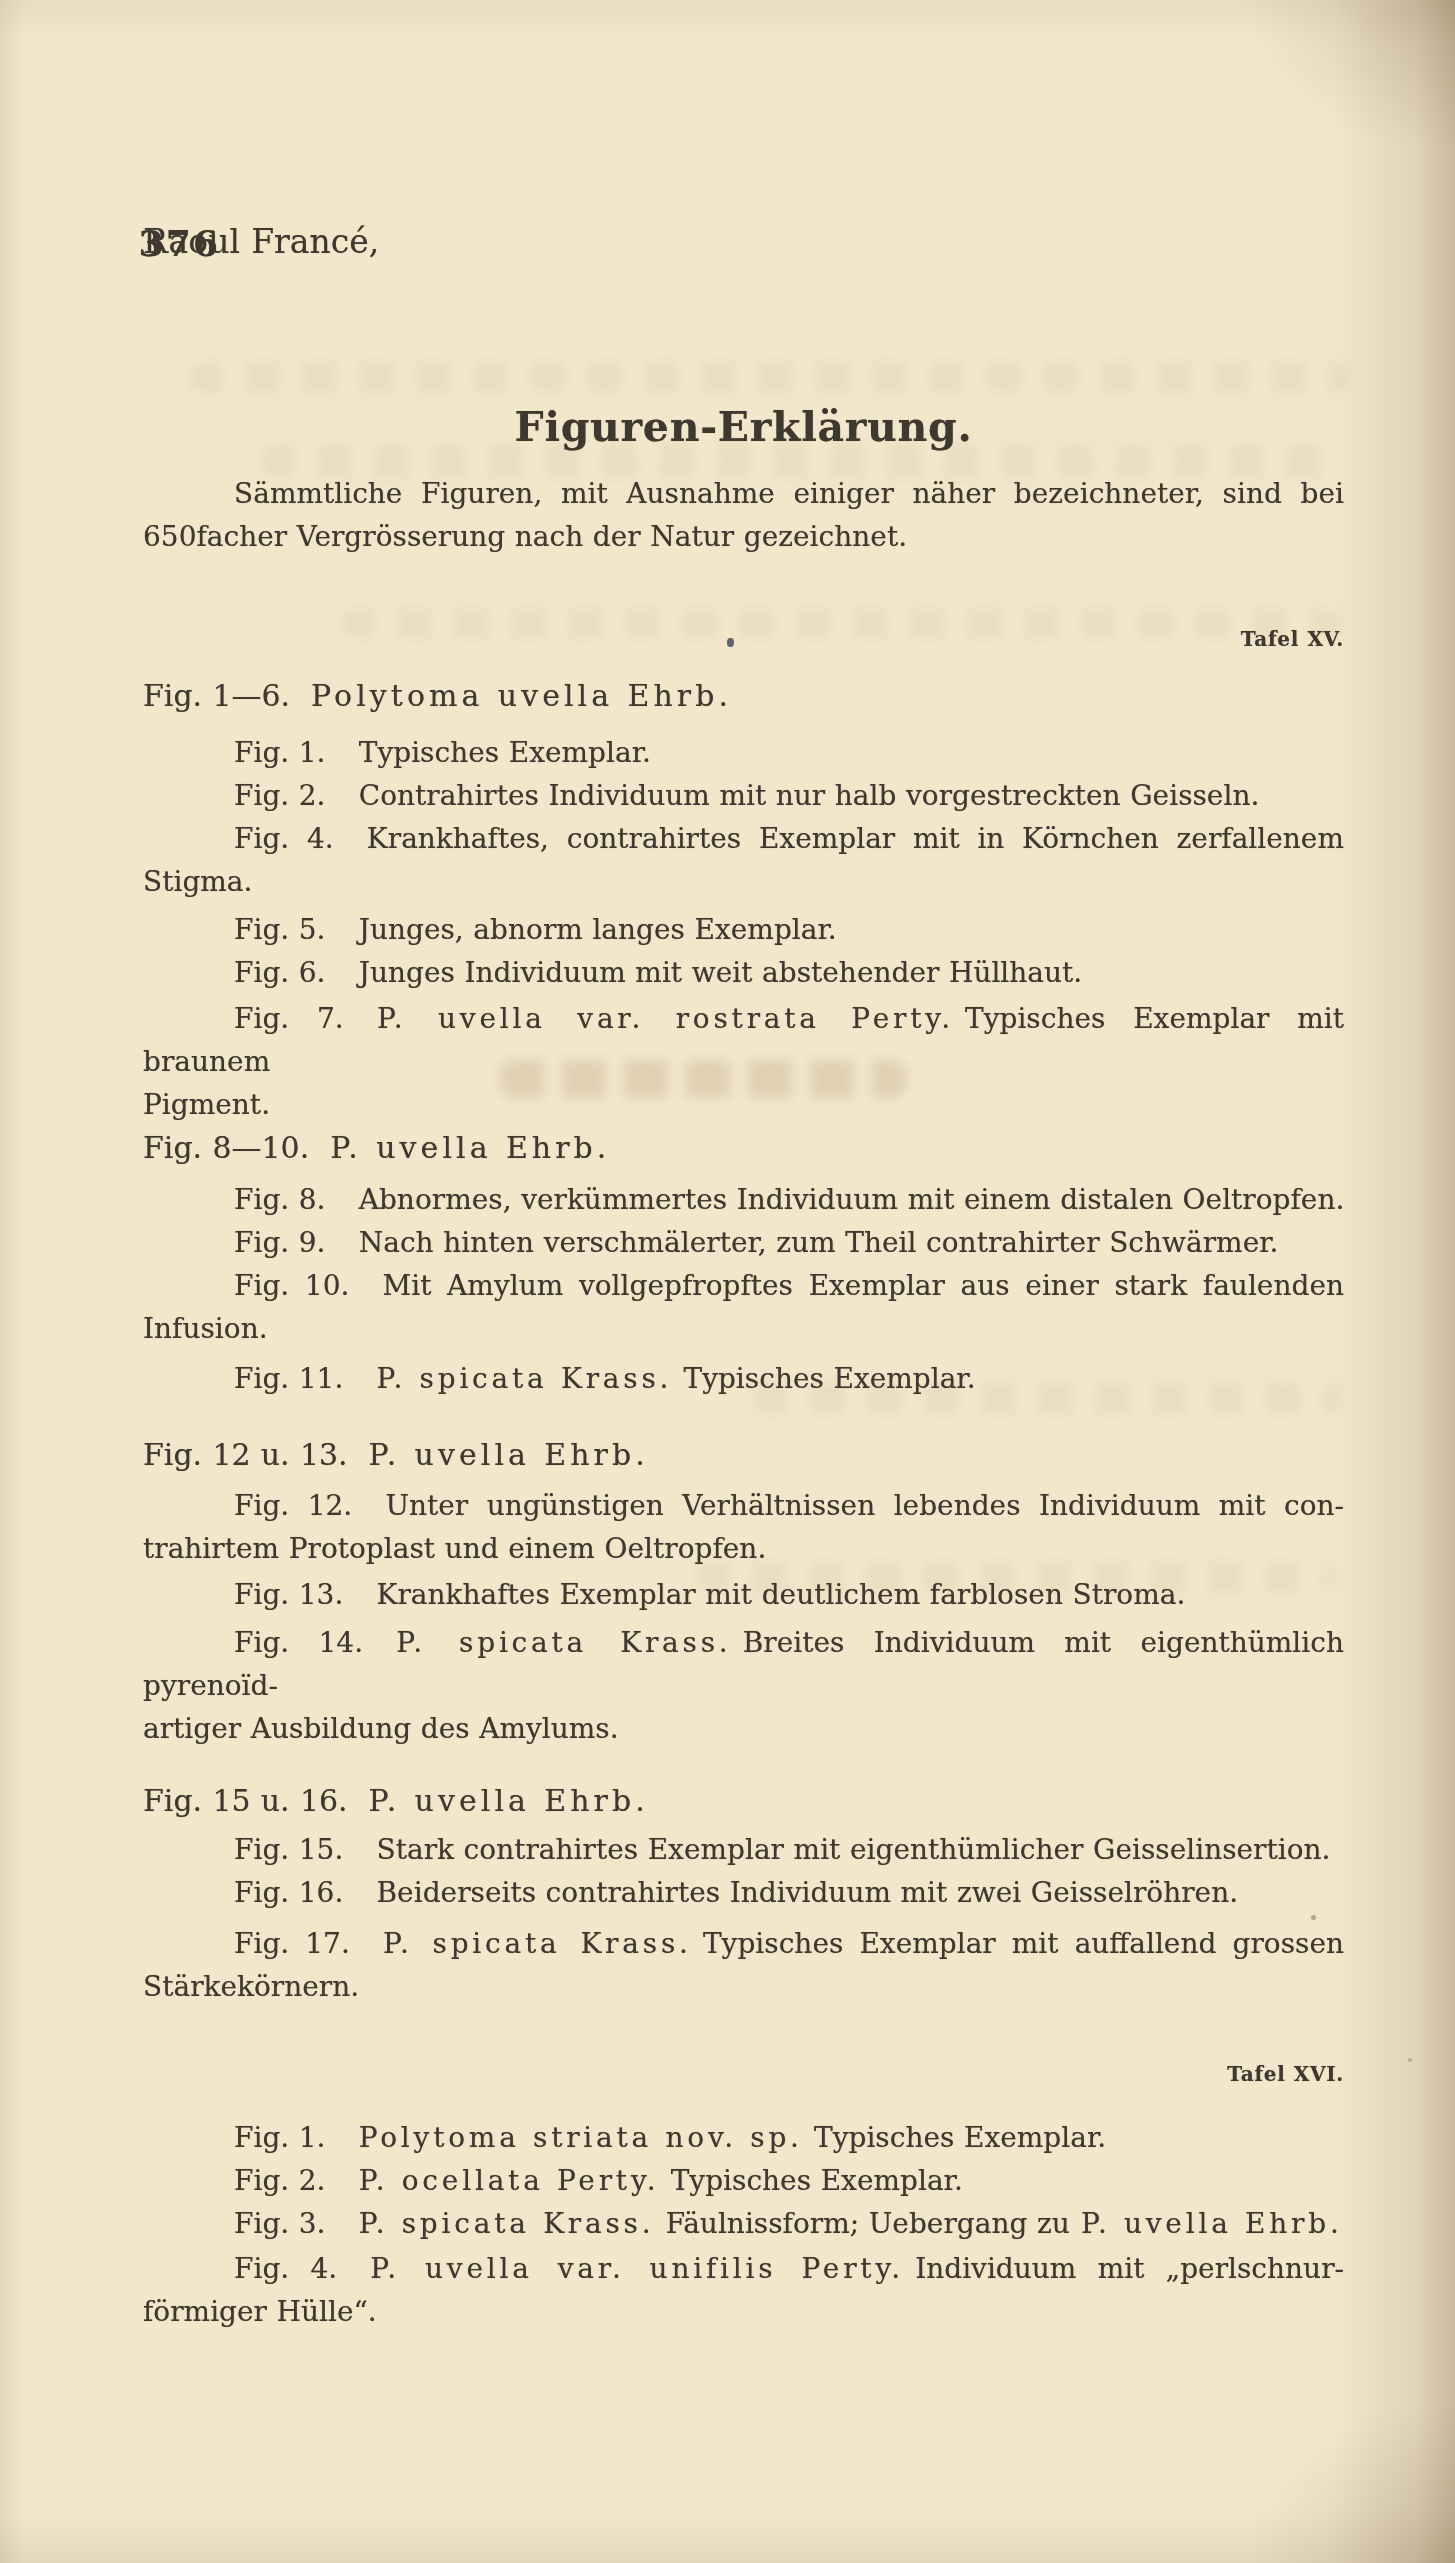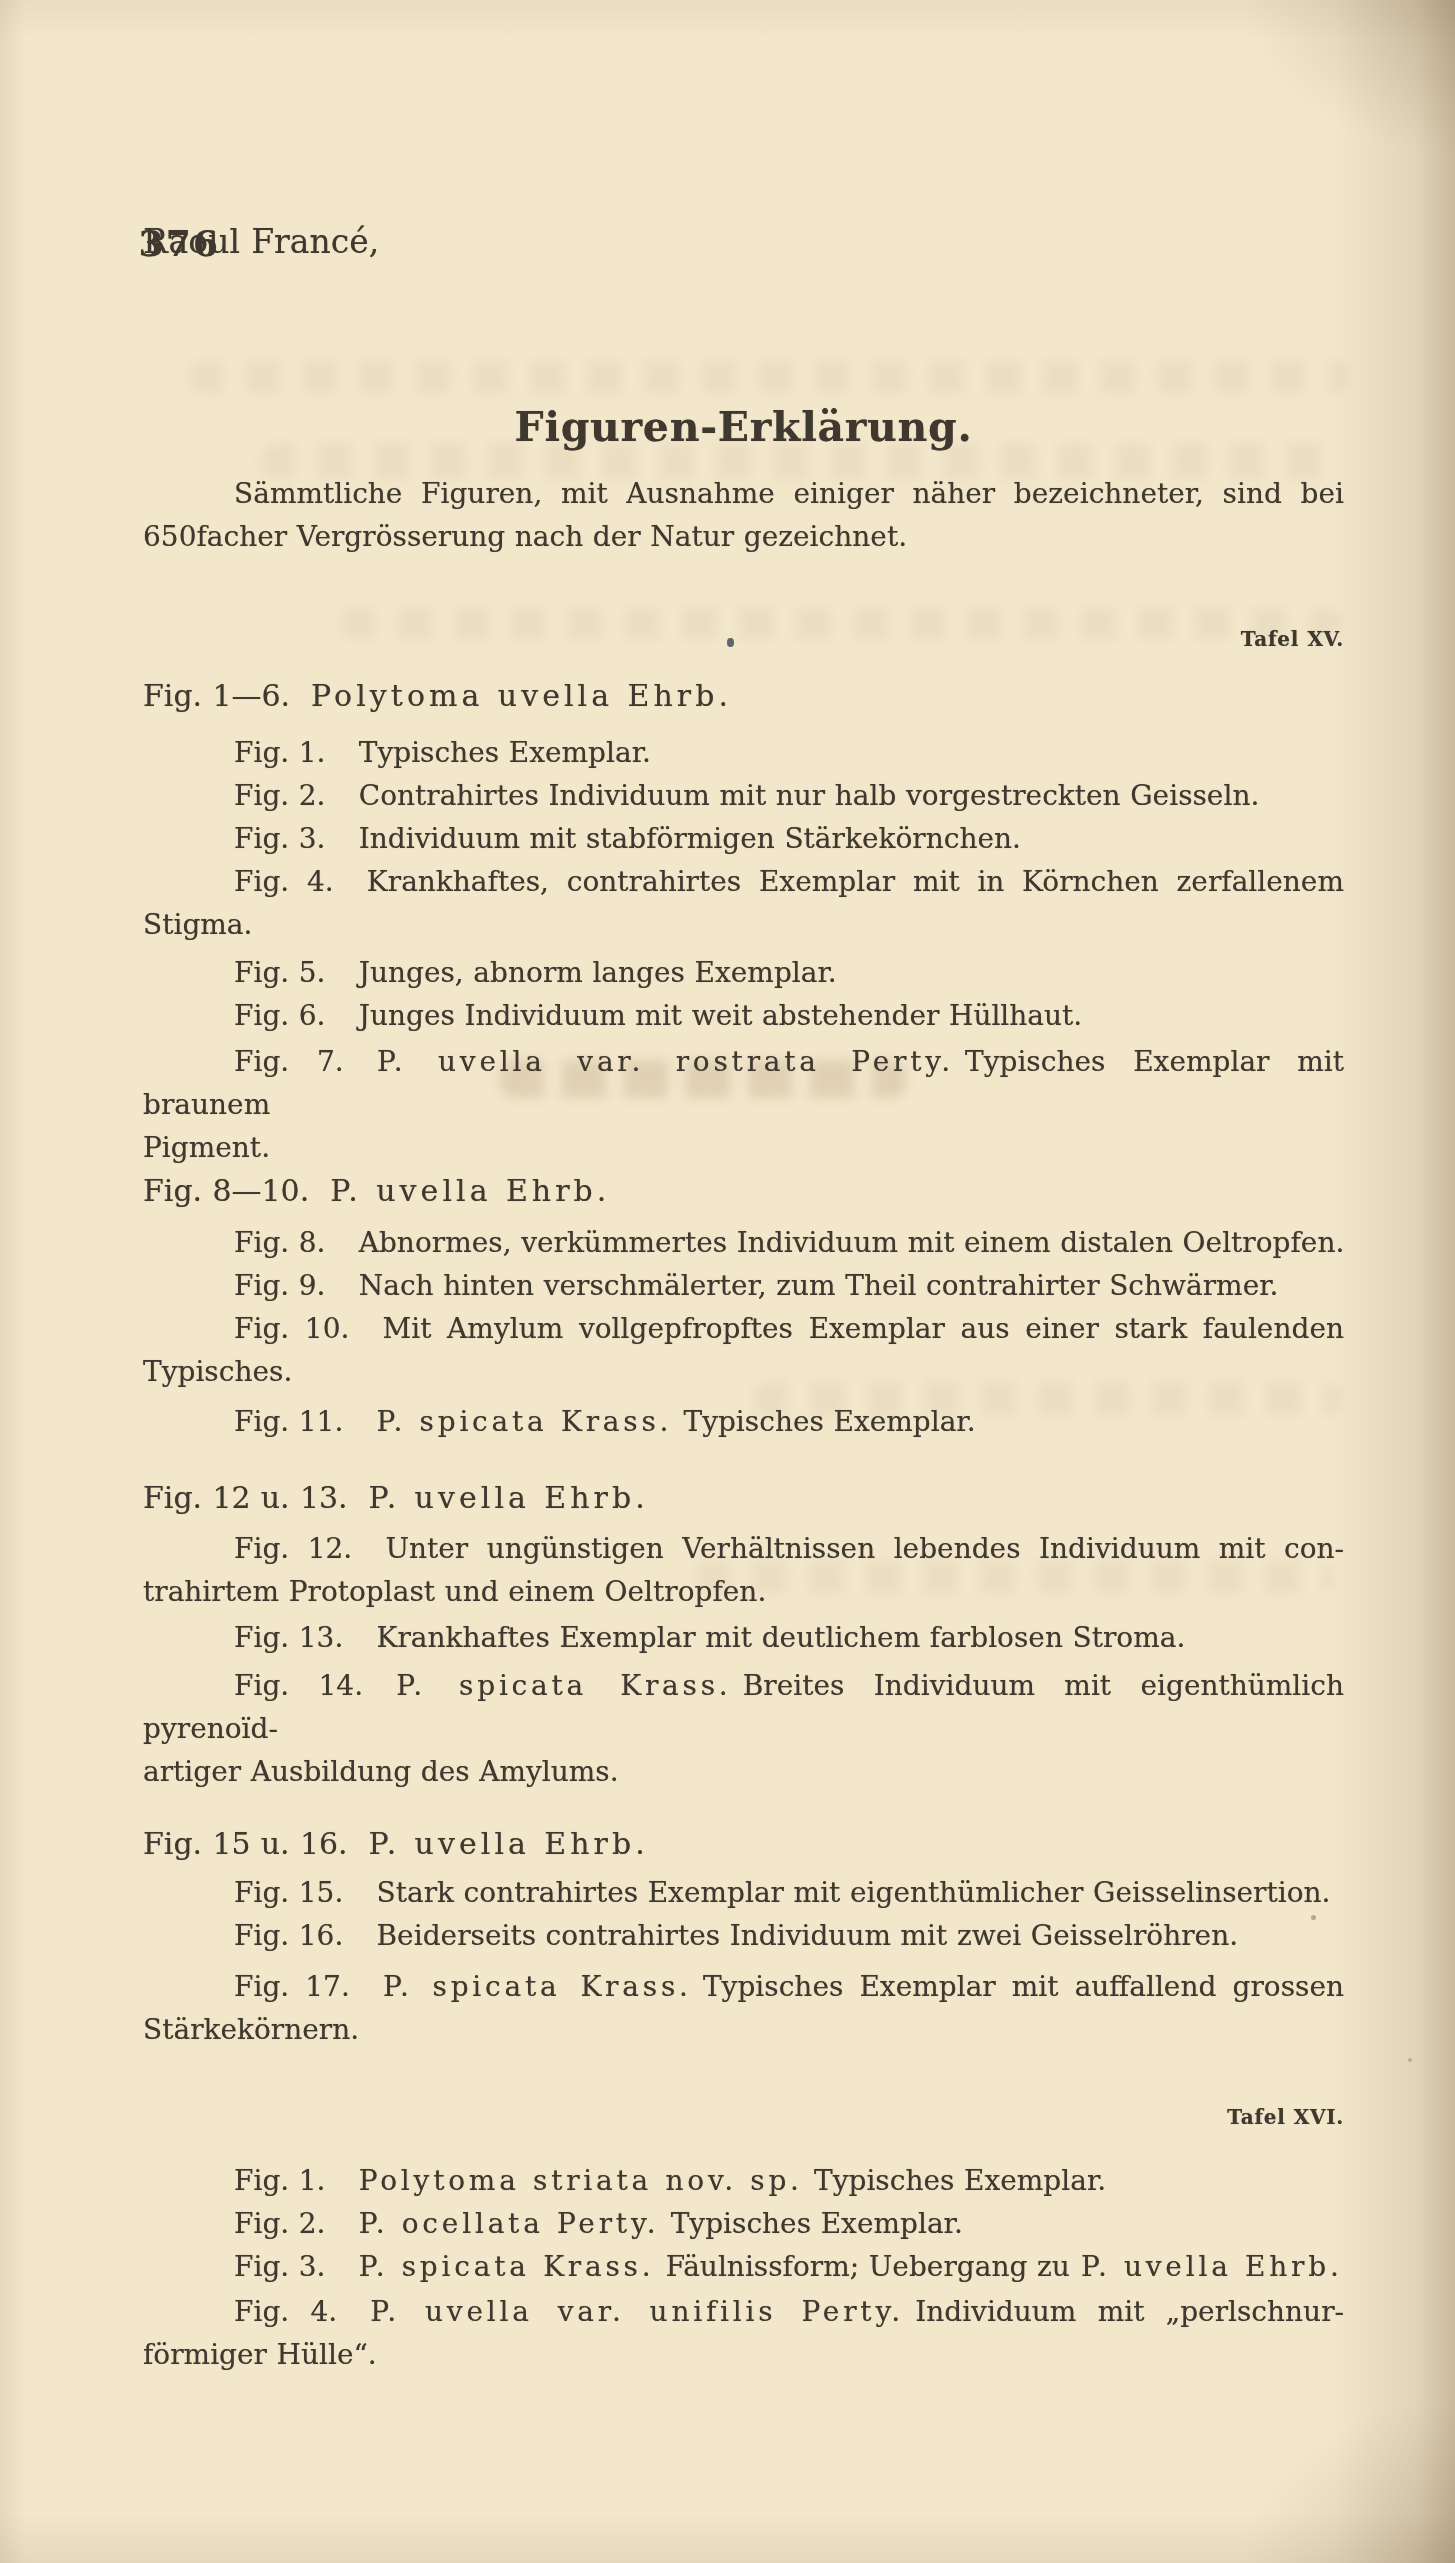--- a/index.html
+++ b/index.html
@@ -77,23 +77,20 @@
     <div id="blocks">
         <div class="tafel-heading" style="margin-top: 59px;">Tafel XV.</div>
         <div class="sp-heading" style="margin-top: 13px;"><span class="prefix">Fig. 1—6.</span><span class="spaced">Polytoma uvella Ehrb.</span></div>
         <div class="entry" style="margin-top: 13px;">
           <div class="fig-line line1 single"><span class="fig-label">Fig. 1.</span><span class="plain">Typisches Exemplar.</span></div>
         </div>
         <div class="entry">
           <div class="fig-line line1 single"><span class="fig-label">Fig. 2.</span><span class="plain">Contrahirtes Individuum mit nur halb vorgestreckten Geisseln.</span></div>
         </div>
         <div class="entry">
-          <div class="fig-line line1 single"><span class="fig-label">Fig. 3.</span><span class="plain">Individuum mit stabförmigen Stärkekörnchen.</span></div>
-        </div>
-        <div class="entry">
           <div class="fig-line line1 full"><span class="fig-label">Fig. 4.</span><span class="plain">Krankhaftes, contrahirtes Exemplar mit in Körnchen zerfallenem</span></div>
           <div class="fig-line line2"><span class="plain">Stigma.</span></div>
         </div>
         <div class="entry" style="margin-top: 5.1px;">
           <div class="fig-line line1 single"><span class="fig-label">Fig. 5.</span><span class="plain">Junges, abnorm langes Exemplar.</span></div>
         </div>
         <div class="entry">
           <div class="fig-line line1 single"><span class="fig-label">Fig. 6.</span><span class="plain">Junges Individuum mit weit abstehender Hüllhaut.</span></div>
         </div>
         <div class="entry" style="margin-top: 2.9px;">
@@ -102,21 +99,21 @@
         </div>
         <div class="sp-heading" style="margin-top: 0px;"><span class="prefix">Fig. 8—10.</span><span class="spaced">P. uvella Ehrb.</span></div>
         <div class="entry" style="margin-top: 8px;">
           <div class="fig-line line1 single"><span class="fig-label">Fig. 8.</span><span class="plain">Abnormes, verkümmertes Individuum mit einem distalen Oeltropfen.</span></div>
         </div>
         <div class="entry">
           <div class="fig-line line1 single"><span class="fig-label">Fig. 9.</span><span class="plain">Nach hinten verschmälerter, zum Theil contrahirter Schwärmer.</span></div>
         </div>
         <div class="entry">
           <div class="fig-line line1 full"><span class="fig-label">Fig. 10.</span><span class="plain">Mit Amylum vollgepfropftes Exemplar aus einer stark faulenden</span></div>
-          <div class="fig-line line2"><span class="plain">Typisches.</span></div>
+          <div class="fig-line line2"><span class="plain">Infusion.</span></div>
         </div>
         <div class="entry" style="margin-top: 7px;">
           <div class="fig-line line1 single"><span class="fig-label">Fig. 11.</span><span class="spaced">P. spicata Krass.</span><span class="plain">Typisches Exemplar.</span></div>
         </div>
         <div class="sp-heading" style="margin-top: 33px;"><span class="prefix">Fig. 12 u. 13.</span><span class="spaced">P. uvella Ehrb.</span></div>
         <div class="entry" style="margin-top: 7.3px;">
           <div class="fig-line line1 full"><span class="fig-label">Fig. 12.</span><span class="plain">Unter ungünstigen Verhältnissen lebendes Individuum mit con-</span></div>
           <div class="fig-line line2"><span class="plain">trahirtem Protoplast und einem Oeltropfen.</span></div>
         </div>
         <div class="entry" style="margin-top: 2.9px;">

